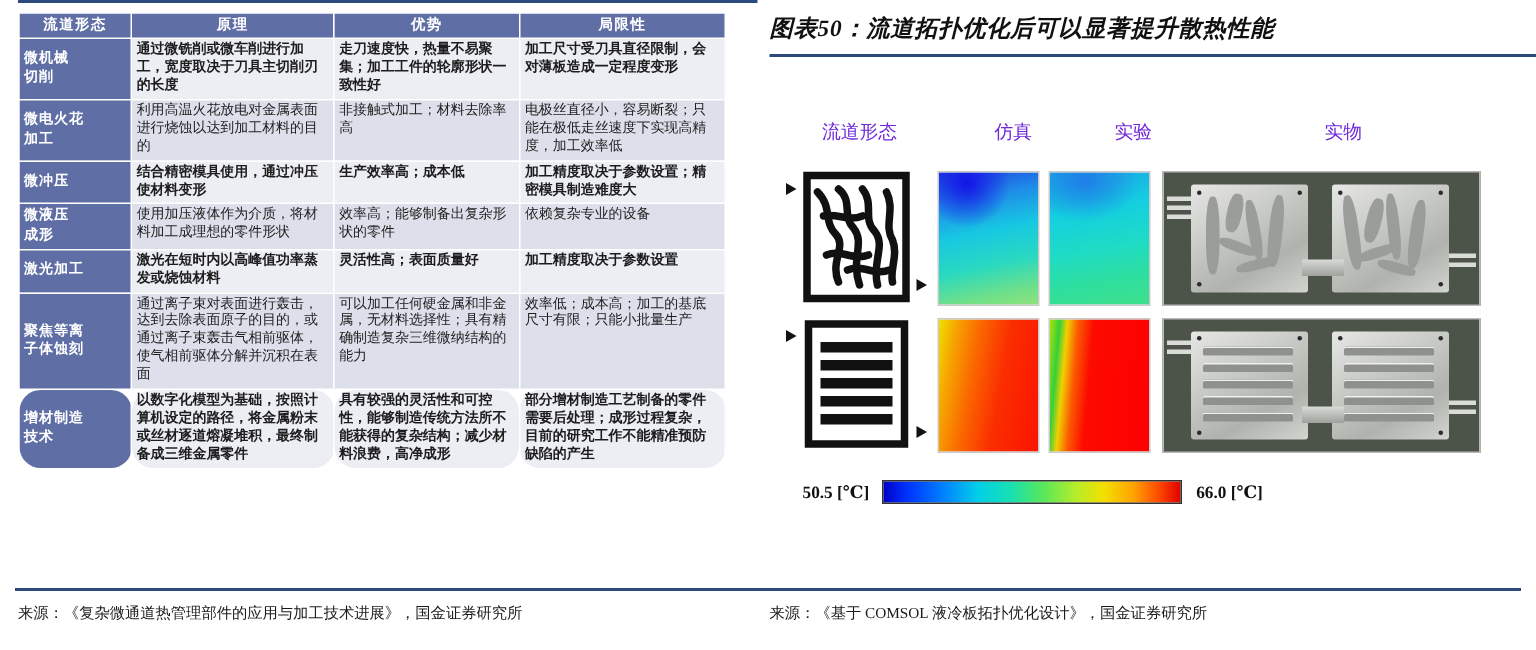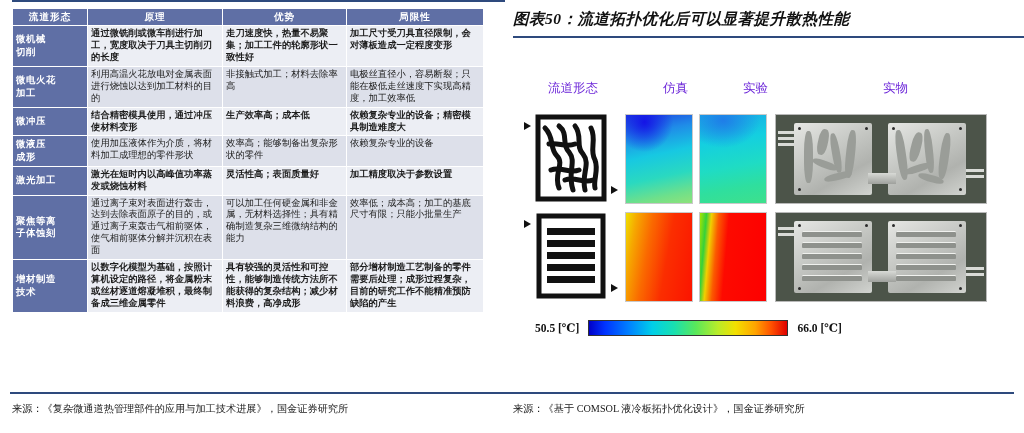--- a/index.html
+++ b/index.html
@@ -59,21 +59,21 @@
     font-weight:bold;
     text-align:left;
     vertical-align:middle;
     letter-spacing:.6px;
     font-size:9.4px;
     line-height:1.35;
   }
   tr.odd td{background:#eceef4;font-weight:bold;}
   tr.even td{background:#dde0ea;}
   tr.odd td.tech,tr.even td.tech{background:#5f6fa5;}
-  tr.bold td{font-weight:bold;}
+  tr.bold td{font-weight:bold;border-radius:14px;}
   .col-tech{width:74px;}
   .col-pri{width:133px;}
   .col-adv{width:122px;}
   .col-lim{width:135px;}
 
   
   .figwrap{position:relative;width:505px;height:330px;}
   .colheads{
     position:relative;height:26px;margin-top:42px;
   }
@@ -180,21 +180,21 @@
           <tr class="even">
             <td class="tech">微电火花<br>加工</td>
             <td>利用高温火花放电对金属表面进行烧蚀以达到加工材料的目的</td>
             <td>非接触式加工；材料去除率高</td>
             <td>电极丝直径小，容易断裂；只能在极低走丝速度下实现高精度，加工效率低</td>
           </tr>
           <tr class="odd">
             <td class="tech">微冲压</td>
             <td>结合精密模具使用，通过冲压使材料变形</td>
             <td>生产效率高；成本低</td>
-            <td>依赖复杂专业的设备；精密模具制造难度大</td>
+            <td>加工精度取决于参数设置；精密模具制造难度大</td>
           </tr>
           <tr class="even">
             <td class="tech">微液压<br>成形</td>
             <td>使用加压液体作为介质，将材料加工成理想的零件形状</td>
             <td>效率高；能够制备出复杂形状的零件</td>
             <td>依赖复杂专业的设备</td>
           </tr>
           <tr class="odd">
             <td class="tech">激光加工</td>
             <td>激光在短时内以高峰值功率蒸发或烧蚀材料</td>

